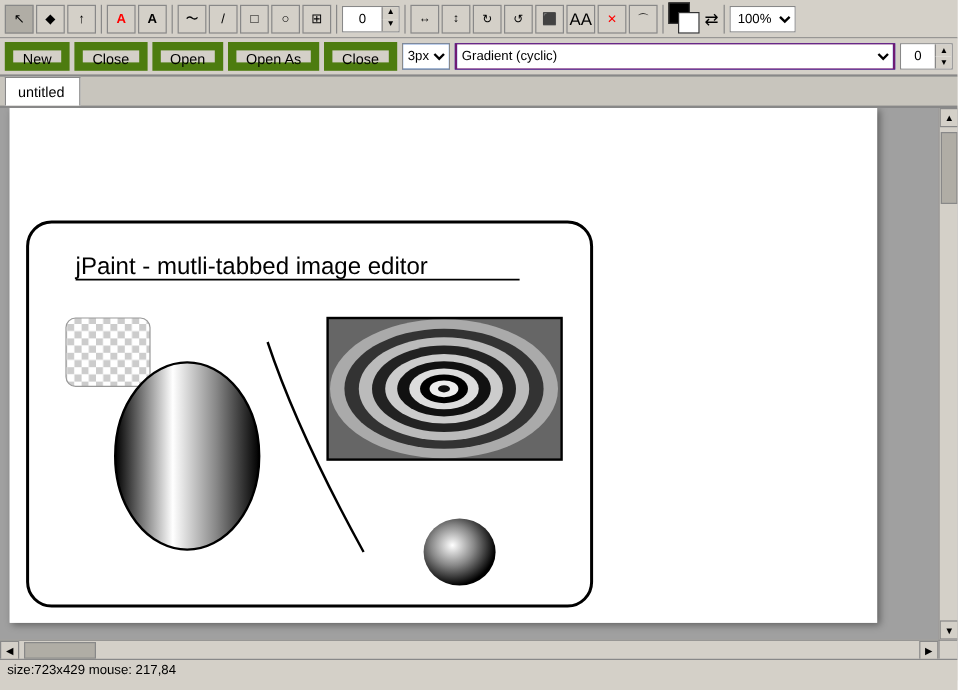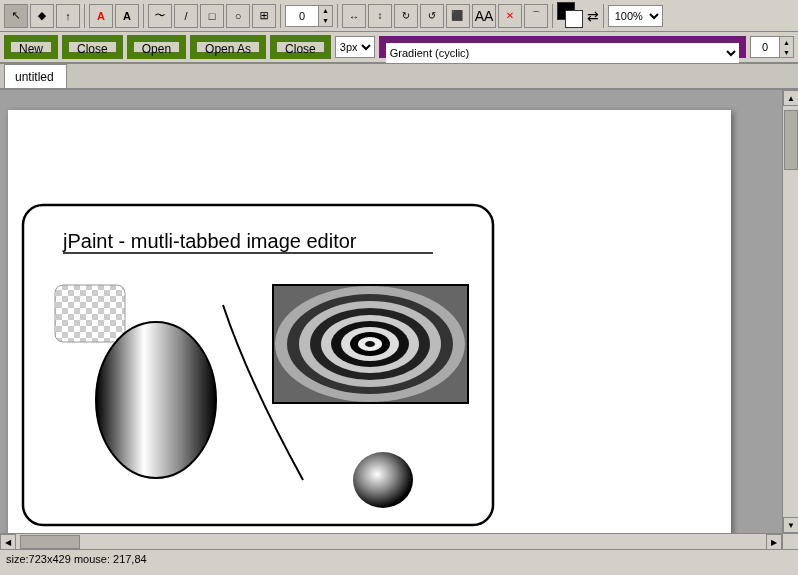--- a/index.html
+++ b/index.html
@@ -88,22 +88,22 @@
       border: 1px solid #888;
       background: #3b82f6;
       height: 22px;
     }
     .stroke-select select {
       border: none; outline: none; background: white;
       font-size: 11px; height: 20px;
     }
 
     .fill-select {
-      display: flex; align-items: flex-start;
-      border: 7px solid #701a75;
+      display: flex; align-items: center;
+      border: 2px solid #701a75;
       background: #1d4ed8;
       height: 22px;
       flex: 1;
     }
     .fill-select select {
       border: none; outline: none; background: white;
       font-size: 11px; height: 20px; flex: 1;
     }
 
     .angle-wrap {
@@ -144,21 +144,21 @@
       background: #a0a0a0;
       flex: 1;
       position: relative;
       overflow: hidden;
       width: 798px;
       height: 459px;
     }
 
     #canvas-wrapper {
       position: absolute;
-      top: 20px;
+      top: 0;
       left: 8px;
       background: #ffffff;
       box-shadow: 2px 2px 6px rgba(0,0,0,0.4);
     }
 
     
     #scrollbar-right {
       position: absolute;
       right: 0;
       top: 0;

